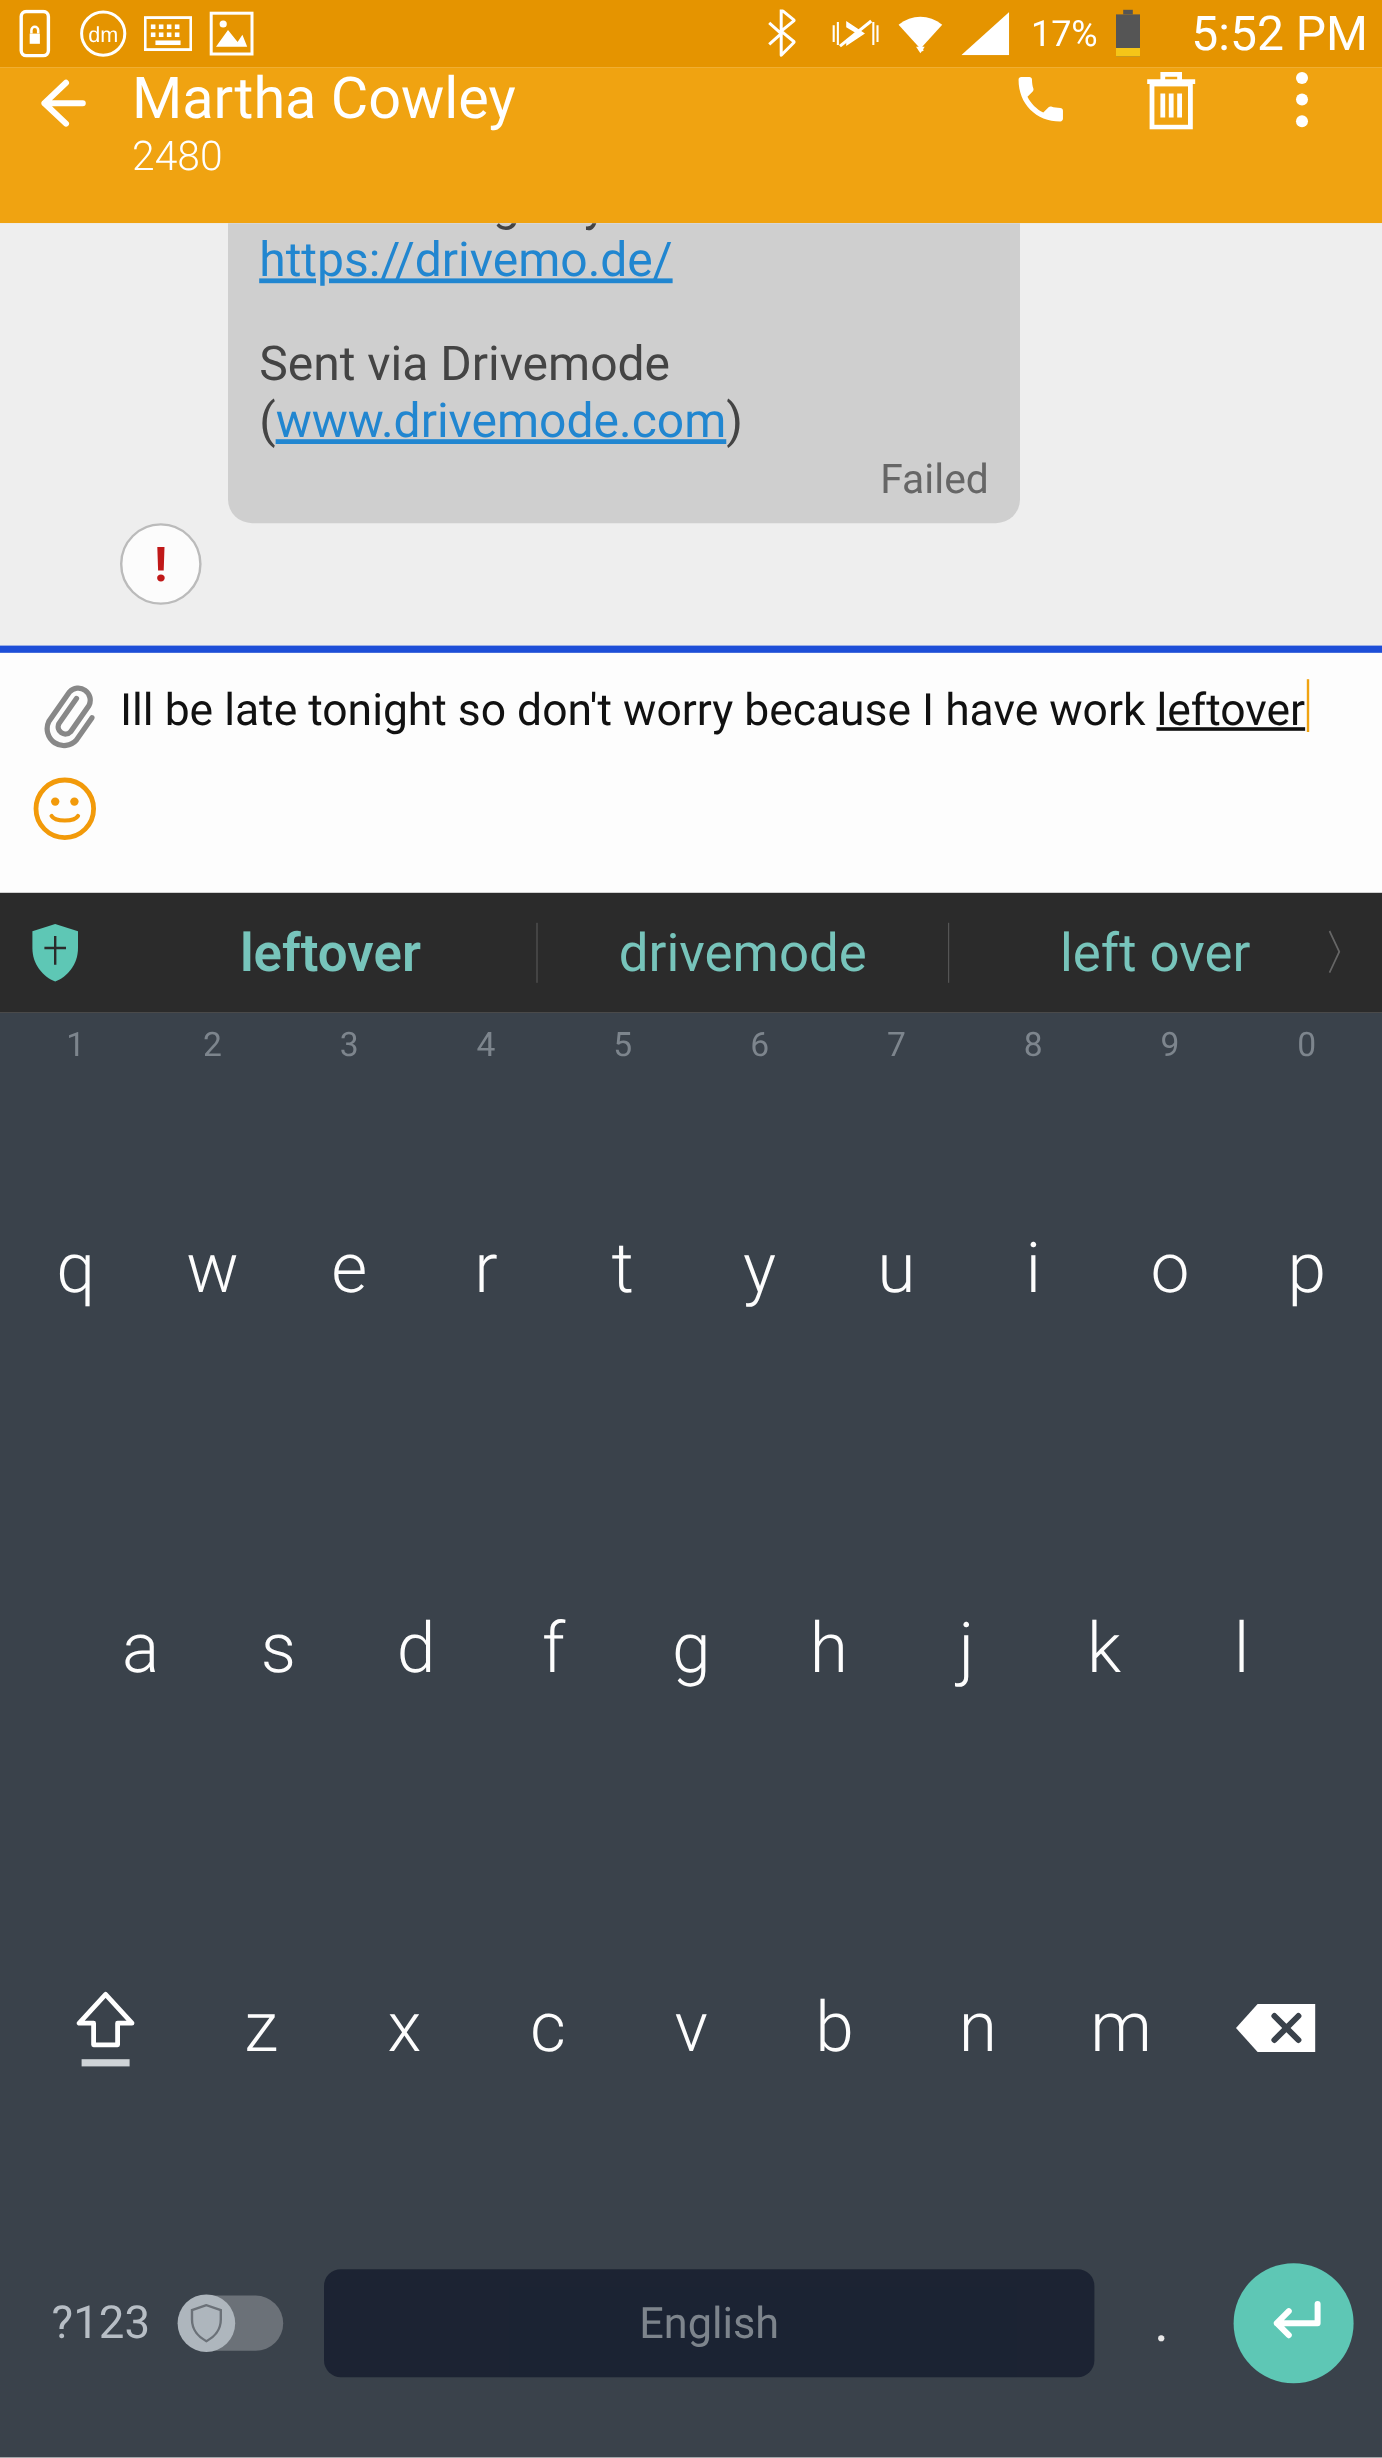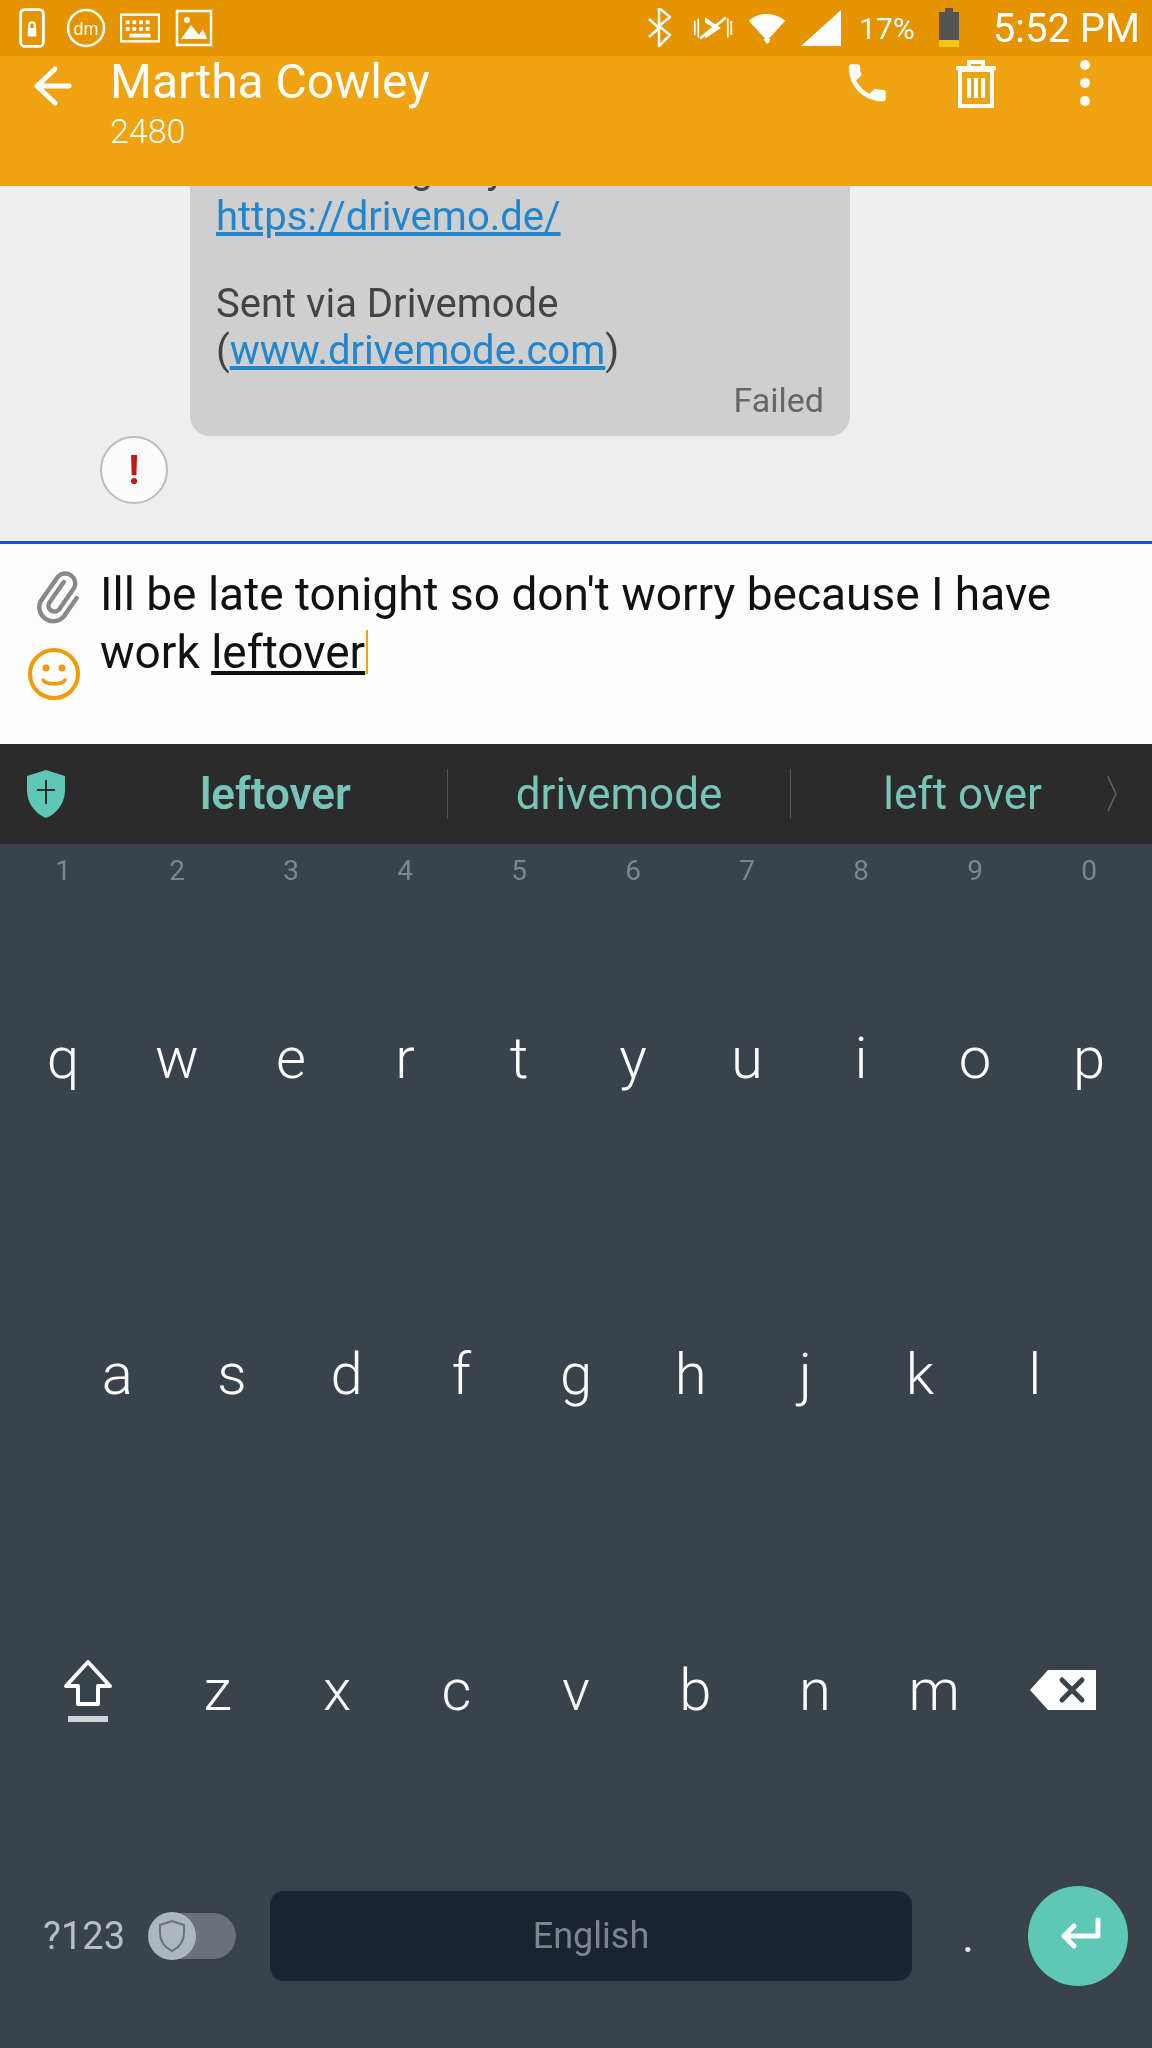--- a/index.html
+++ b/index.html
@@ -2,45 +2,45 @@
 <html><head>
 <meta charset="utf-8">
 <style>
   * { box-sizing: border-box; margin: 0; padding: 0; }
   html, body { width: 1152px; height: 2048px; font-family: Roboto, Arial, sans-serif; background: #eeeeee; overflow: hidden; }
   
   
   .statusbar { height: 56px; background: #e59400; display: flex; align-items: center; padding: 0 12px; color: white; font-size: 34px; justify-content: space-between; }
   .status-left { display: flex; gap: 14px; align-items: center; }
   .status-right { display: flex; gap: 14px; align-items: center; }
-  .status-icon { width: 40px; height: 40px; display: inline-flex; align-items: center; justify-content: center; }
+  .status-icon { width: 40px; height: 40px; display: inline-flex; align-items: center; }
   .battery-pct { font-size: 30px; margin-left: 4px; }
   
   
   .app-header { height: 130px; background: #f0a311; display: flex; align-items: flex-start; padding: 0 20px; color: white; }
   .back-btn { width: 60px; height: 60px; display: flex; align-items: center; justify-content: center; margin-right: 30px; }
   .title-block { flex: 1; display: flex; flex-direction: column; justify-content: center; }
   .title-name { font-size: 48px; font-weight: 400; line-height:1.1; }
   .title-sub { font-size: 34px; font-weight: 300; margin-top: 2px; }
   .hdr-actions { display: flex; gap: 55px; align-items: center; margin-right: 20px; }
   .hdr-icon { width: 54px; height: 54px; display: flex; align-items:center; justify-content:center; }
   
   
-  .conv { background: #eeeeee; height: 358px; position: relative; overflow: hidden; border-bottom:3px solid #1d4ed8; }
+  .conv { background: #eeeeee; height: 358px; position: relative; overflow: hidden; border-bottom:6px solid #1d4ed8; }
   .bubble { position: absolute; left: 190px; top: -60px; width: 660px; background: #cfcfcf; border-radius: 20px; padding: 20px 26px 16px 26px; font-size: 40px; color: #444; }
   .bubble .msg-line1 { color:#444; }
   .bubble .link { color: #2186d0; text-decoration: underline; }
   .bubble .status-fail { text-align: right; color: #666; font-size: 34px; margin-top: 6px; }
   .fail-badge { position: absolute; left: 100px; top: 250px; width: 68px; height: 68px; background: #fcfcfc; border: 2px solid #bbb; border-radius: 50%; display:flex; align-items:center; justify-content:center; color:#c01818; font-weight:bold; font-size:40px; }
   
   
   .compose { background: #fdfdfd; height: 200px; display: flex; align-items: flex-start; padding: 14px 14px 0 26px; }
   .compose-left { display:flex; flex-direction:column; align-items:center; gap:22px; margin-top:10px; }
   .attach-icon, .emoji-icon { width:56px; height:56px; display:flex; align-items:center; justify-content:center; color:#888; }
-  .compose-text { flex:1; font-size: 46px; line-height: 1.25; color:#111; padding: 8px 18px 0 18px; word-break:break-word; }
+  .compose-text { flex:1; font-size: 37px; line-height: 1.25; color:#111; padding: 8px 18px 0 18px; word-break:break-word; }
   .compose-text .cursor-word { text-decoration: underline; text-decoration-color:#111; }
   .text-cursor { display:inline-block; width:2px; height:44px; background:#f0a311; vertical-align:-6px; margin-left:1px; }
   .compose-right { display:flex; flex-direction:column; align-items:center; gap:8px; }
   .send-btn { width: 100px; height: 100px; background:#f29a0a; border-radius:50%; display:flex; align-items:center; justify-content:center; margin-top:6px; }
   .char-count { font-size:30px; color:#666; margin-top:4px; }
   
   
   .sugstrip { height: 100px; background:#2b2b2b; display:flex; align-items:center; padding:0 18px; position:relative; }
   .sug-shield { width:56px; height:56px; display:flex; align-items:center; justify-content:center; margin-right:30px; }
   .suggestions { flex:1; display:flex; align-items:center; }

